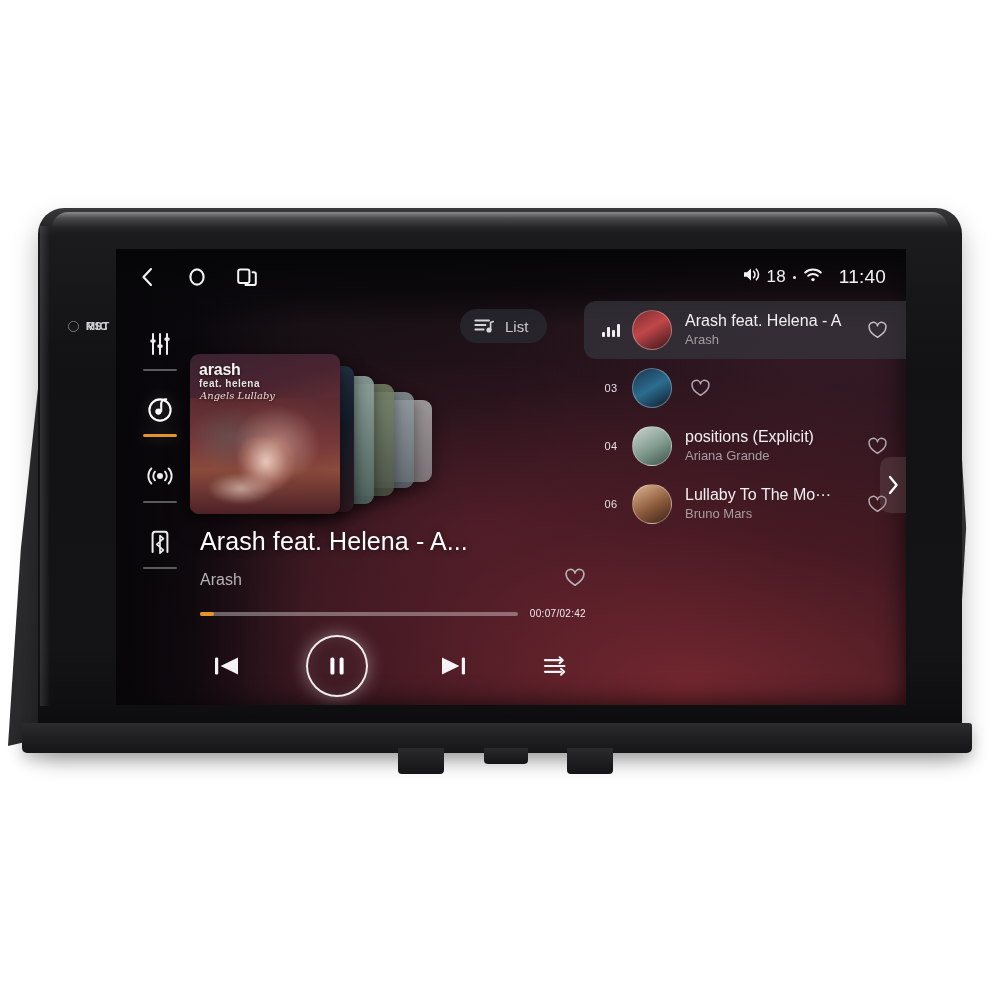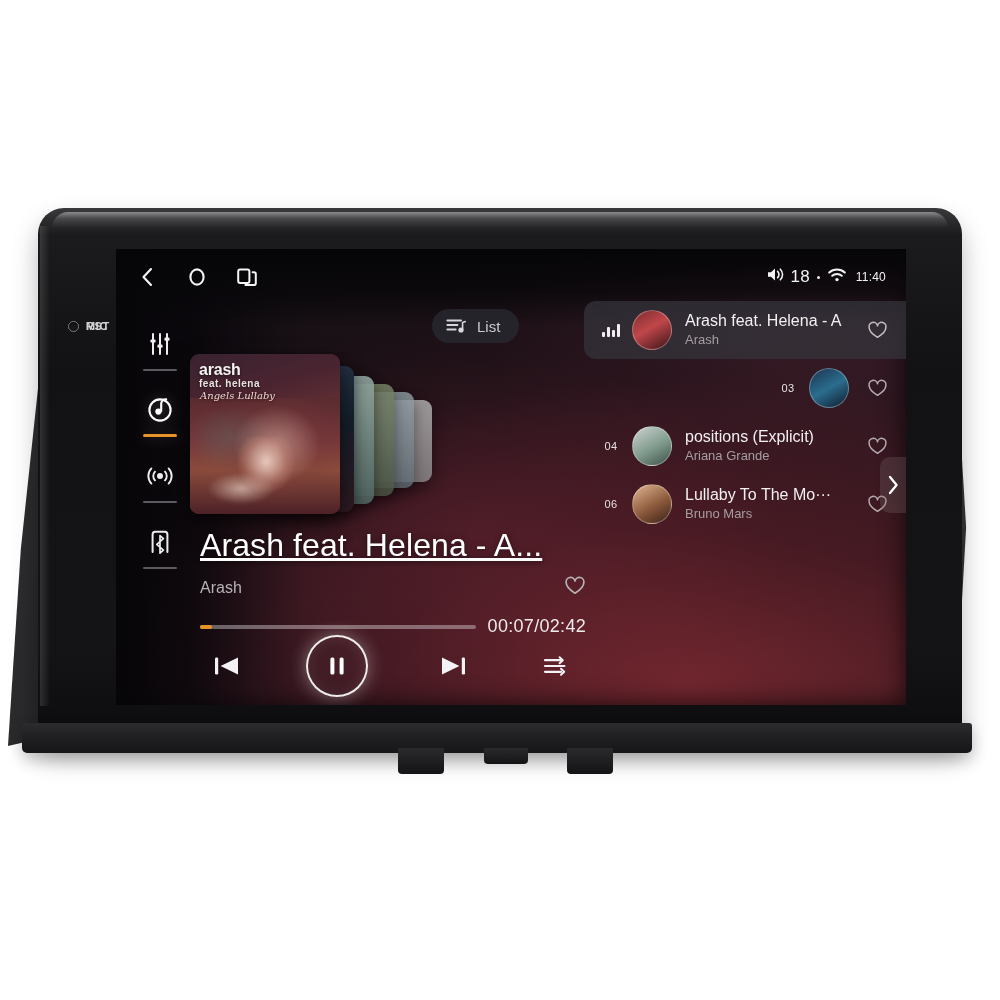--- a/index.html
+++ b/index.html
@@ -148,21 +148,21 @@
   }
   #status-right {
     display: flex; align-items: center; gap: 6px;
     color: #f2f2f4; font-size: 17px; letter-spacing: .2px;
   }
   #status-right .vol-num { font-size: 17px; }
   #status-dot {
     width: 3px; height: 3px; border-radius: 50%;
     background: #e8e8ec; margin: 0 1px;
   }
-  #clock-text { font-size: 12px; margin-left: 3px; }
+  #clock-text { font-size: 19px; margin-left: 10px; }
 
   
   #left-rail {
     position: absolute;
     left: 14px; top: 62px;
     width: 60px;
     display: flex; flex-direction: column;
     align-items: center;
     z-index: 7;
   }
@@ -177,21 +177,21 @@
     position: absolute; bottom: 6px;
     width: 34px; height: 2px; border-radius: 2px;
     background: #5a5a60;
   }
   .rail-item.active .rail-underline { background: #d98b2b; height: 3px; }
   .rail-item.active { filter: drop-shadow(0 0 7px rgba(255,255,255,0.22)); }
 
   
   #list-chip {
     position: absolute;
-    left: 316px; top: 60px;
+    left: 344px; top: 60px;
     height: 34px;
     padding: 0 19px 0 14px;
     display: flex; align-items: center; gap: 11px;
     background: rgba(40,40,48,0.82);
     border-radius: 18px;
     color: #c9c9cf;
     font-size: 15px;
     z-index: 7;
     cursor: pointer;
   }
@@ -268,26 +268,25 @@
 
   
   #now-playing {
     position: absolute;
     left: 84px; top: 278px;
     width: 386px;
     z-index: 6;
   }
   #np-title {
     color: #ffffff;
-    font-size: 32px;
+    font-size: 25px;
     font-weight: 400;
     letter-spacing: .1px;
     white-space: nowrap;
     text-shadow: 0 1px 6px rgba(0,0,0,.55);
-    text-decoration: underline;
   }
   #np-row2 {
     display: flex; align-items: center; justify-content: space-between;
     margin-top: 12px;
   }
   #np-artist {
     color: #b7b2b6; font-size: 16px;
   }
   #np-progress-row {
     display: flex; align-items: center; gap: 12px;
@@ -299,21 +298,21 @@
     position: relative;
     cursor: pointer;
   }
   #np-bar-fill {
     position: absolute; left: 0; top: 0; bottom: 0;
     width: 4.3%;
     border-radius: 3px;
     background: #e8922a;
   }
   #np-time {
-    color: #efeaec; font-size: 18px;
+    color: #efeaec; font-size: 10px;
     letter-spacing: .3px;
     white-space: nowrap;
   }
 
   
   #transport {
     position: absolute;
     left: 76px; top: 385px;
     width: 400px; height: 64px;
     display: flex; align-items: center;
@@ -339,21 +338,20 @@
     z-index: 6;
     overflow: hidden;
   }
   .pl-row {
     position: relative;
     height: 58px;
     display: flex; align-items: center;
     padding: 0 14px 0 6px;
     box-sizing: border-box;
     cursor: pointer;
-    justify-content: flex-end;
   }
   .pl-row.active {
     background: rgba(52,52,60,0.72);
     border-radius: 12px 0 0 12px;
   }
   .pl-index {
     width: 42px; flex: 0 0 42px;
     text-align: center;
     color: #e4e1e4; font-size: 11px;
     letter-spacing: .5px;

